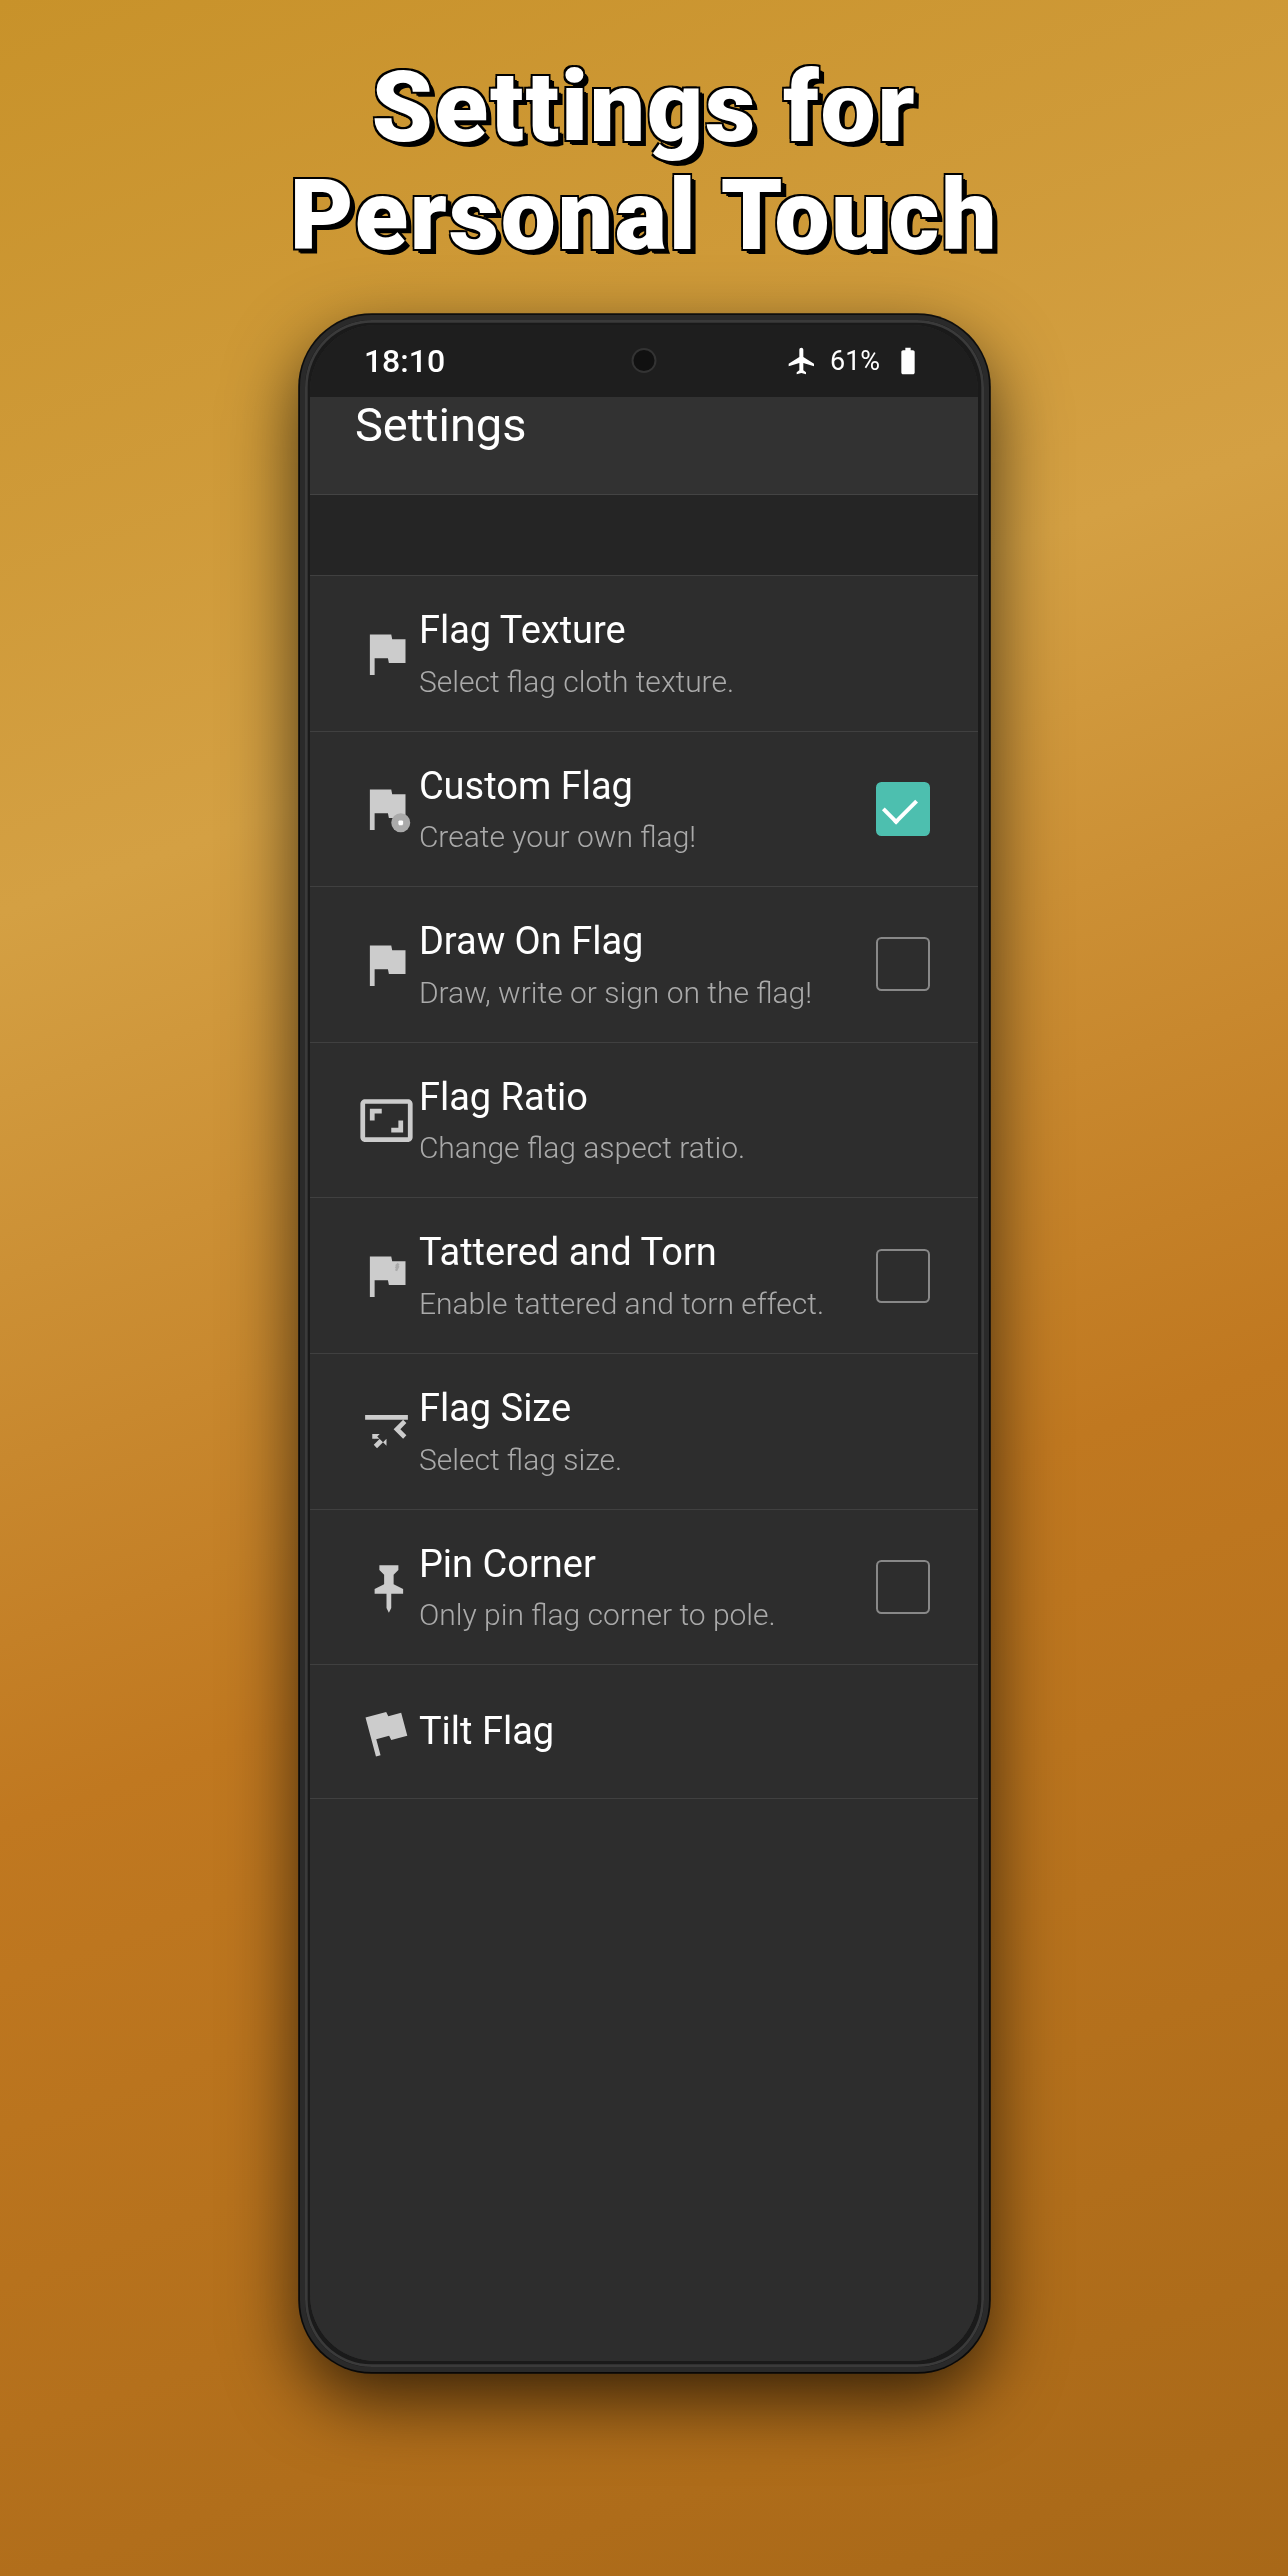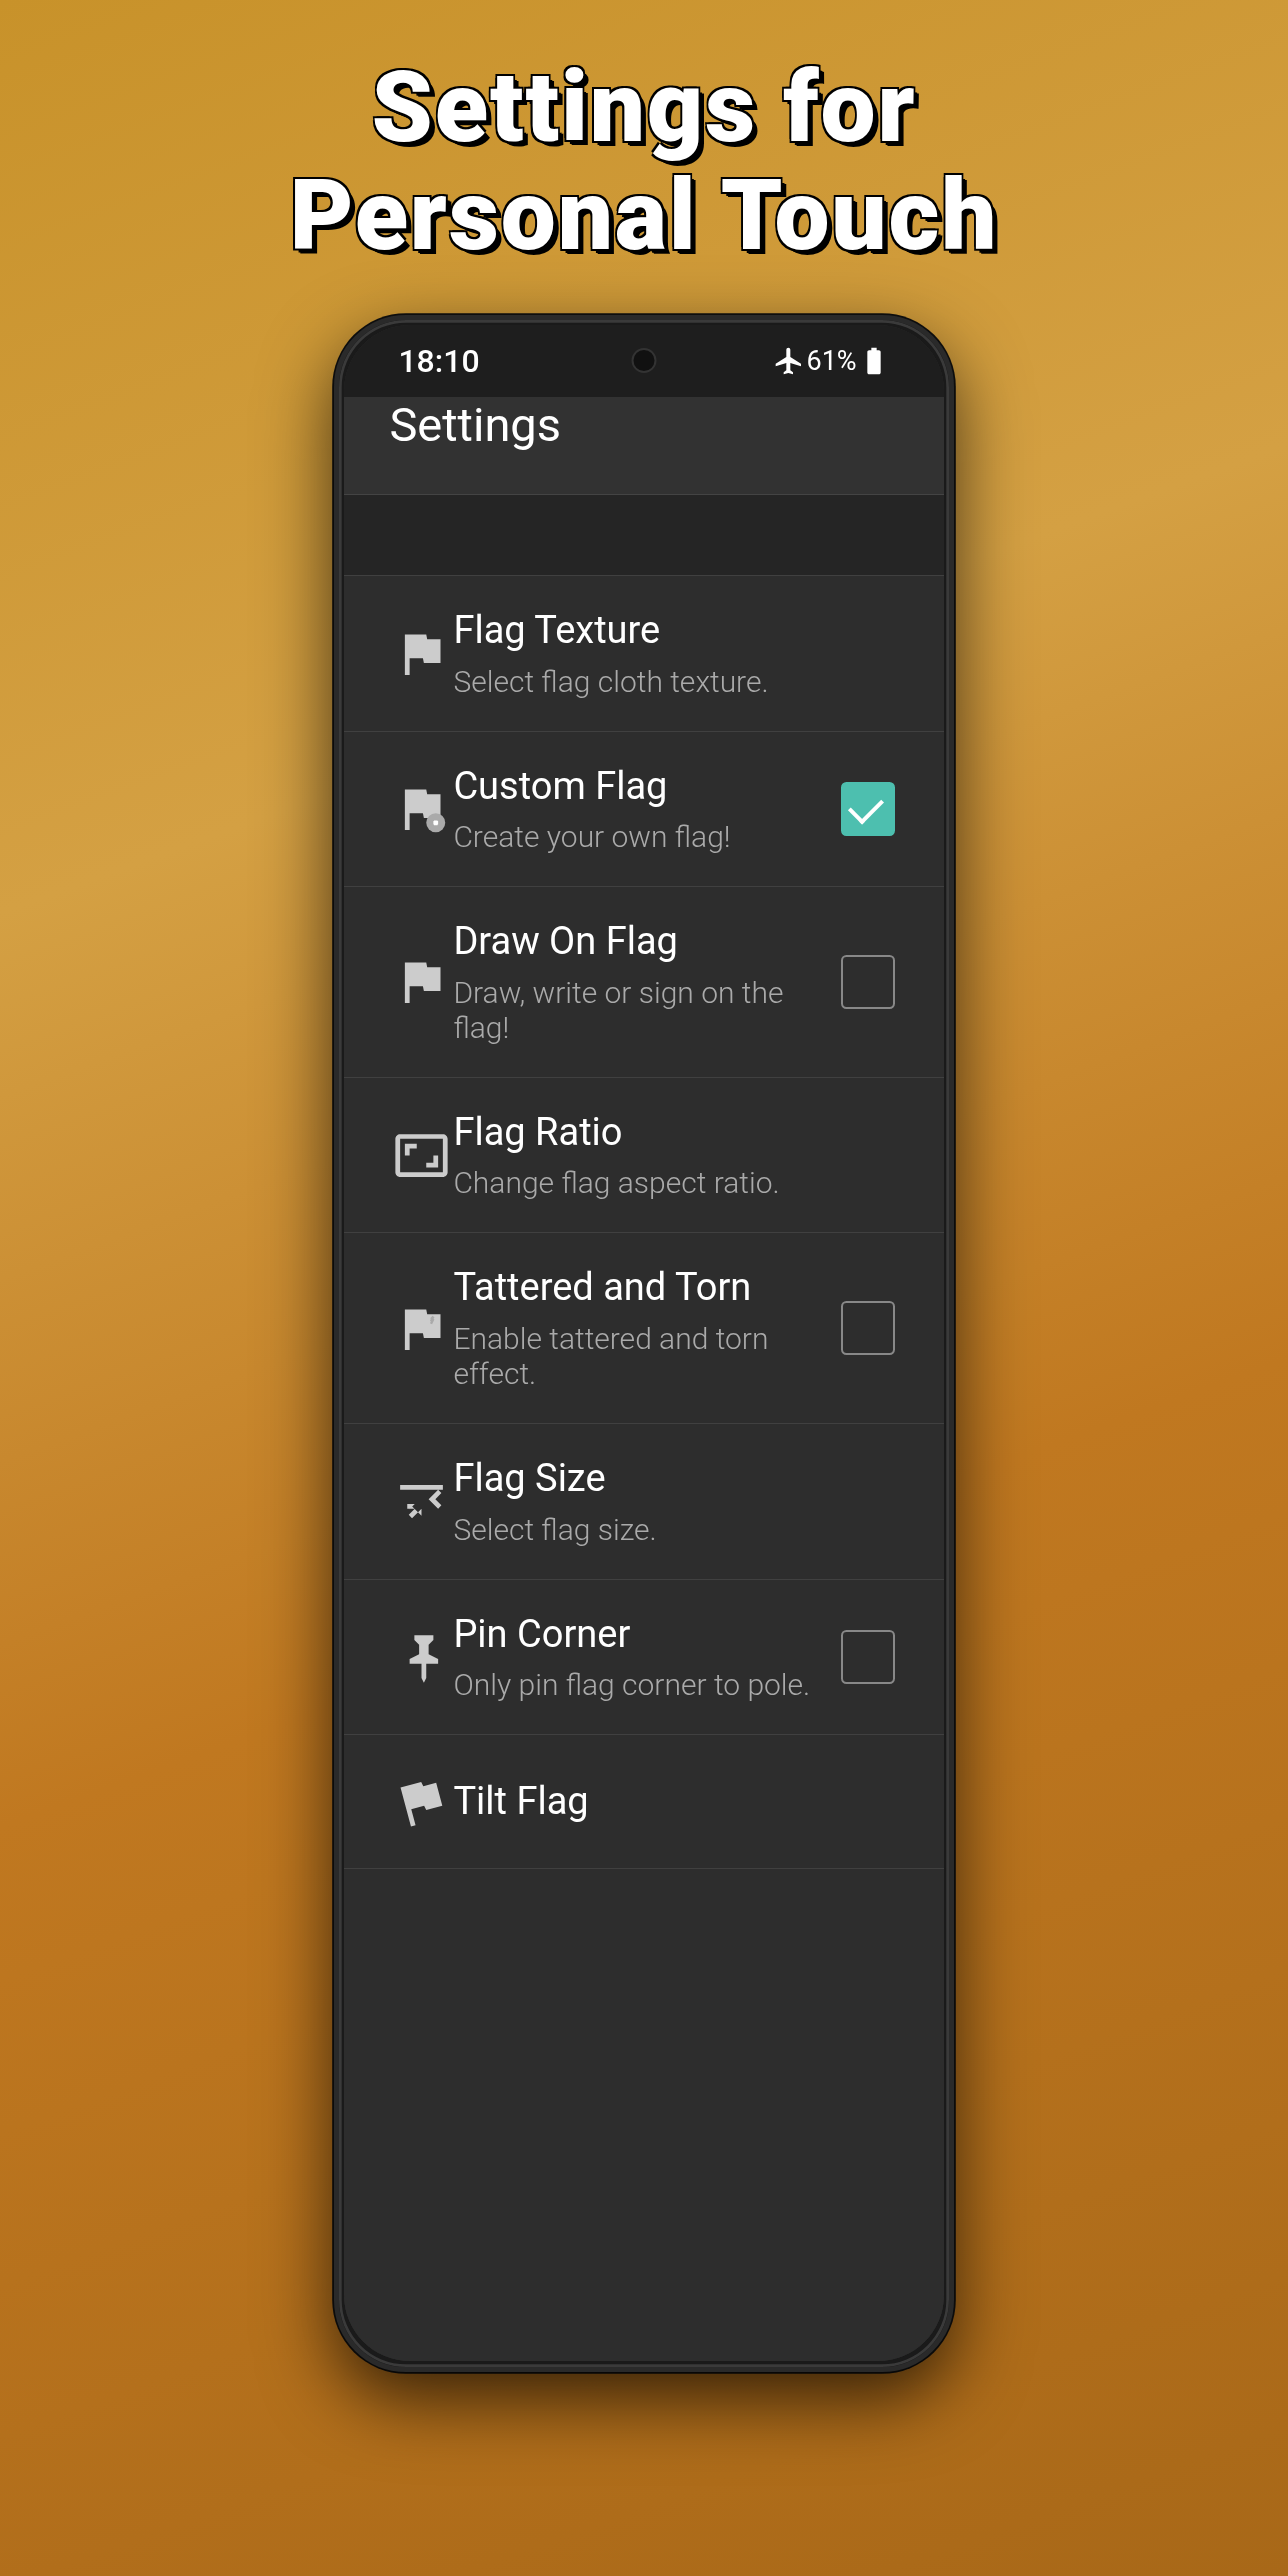--- a/index.html
+++ b/index.html
@@ -26,21 +26,21 @@
       font-size: 98px;
       font-weight: 900;
       color: white;
       text-shadow: 3.6px 3.6px 0 #000, -1.8px -1.8px 0 #000, 1.8px -1.8px 0 #000, -1.8px 1.8px 0 #000, 5.4px 5.4px 0 #000;
       line-height: 1.1;
       letter-spacing: 1.8px;
     }
 
     .phone-wrapper {
       position: relative;
-      width: 620px;
+      width: 689px;
       height: 2057px;
     }
 
     
     .phone-shell {
       position: absolute;
       top: 0; left: 0; right: 0; bottom: 0;
       background: #1a1a1a;
       border-radius: 72px;
       border: 5.4px solid #2a2a2a;
@@ -101,21 +101,21 @@
       width: 25px;
       height: 25px;
       background: #111;
       border-radius: 50%;
       border: 2.7px solid #333;
     }
 
     .status-bar-icons {
       display: flex;
       align-items: center;
-      gap: 1px;
+      gap: 12px;
       color: white;
       font-size: 27px;
     }
 
     .status-bar-icons svg {
       width: 32px;
       height: 32px;
       fill: white;
     }
 

